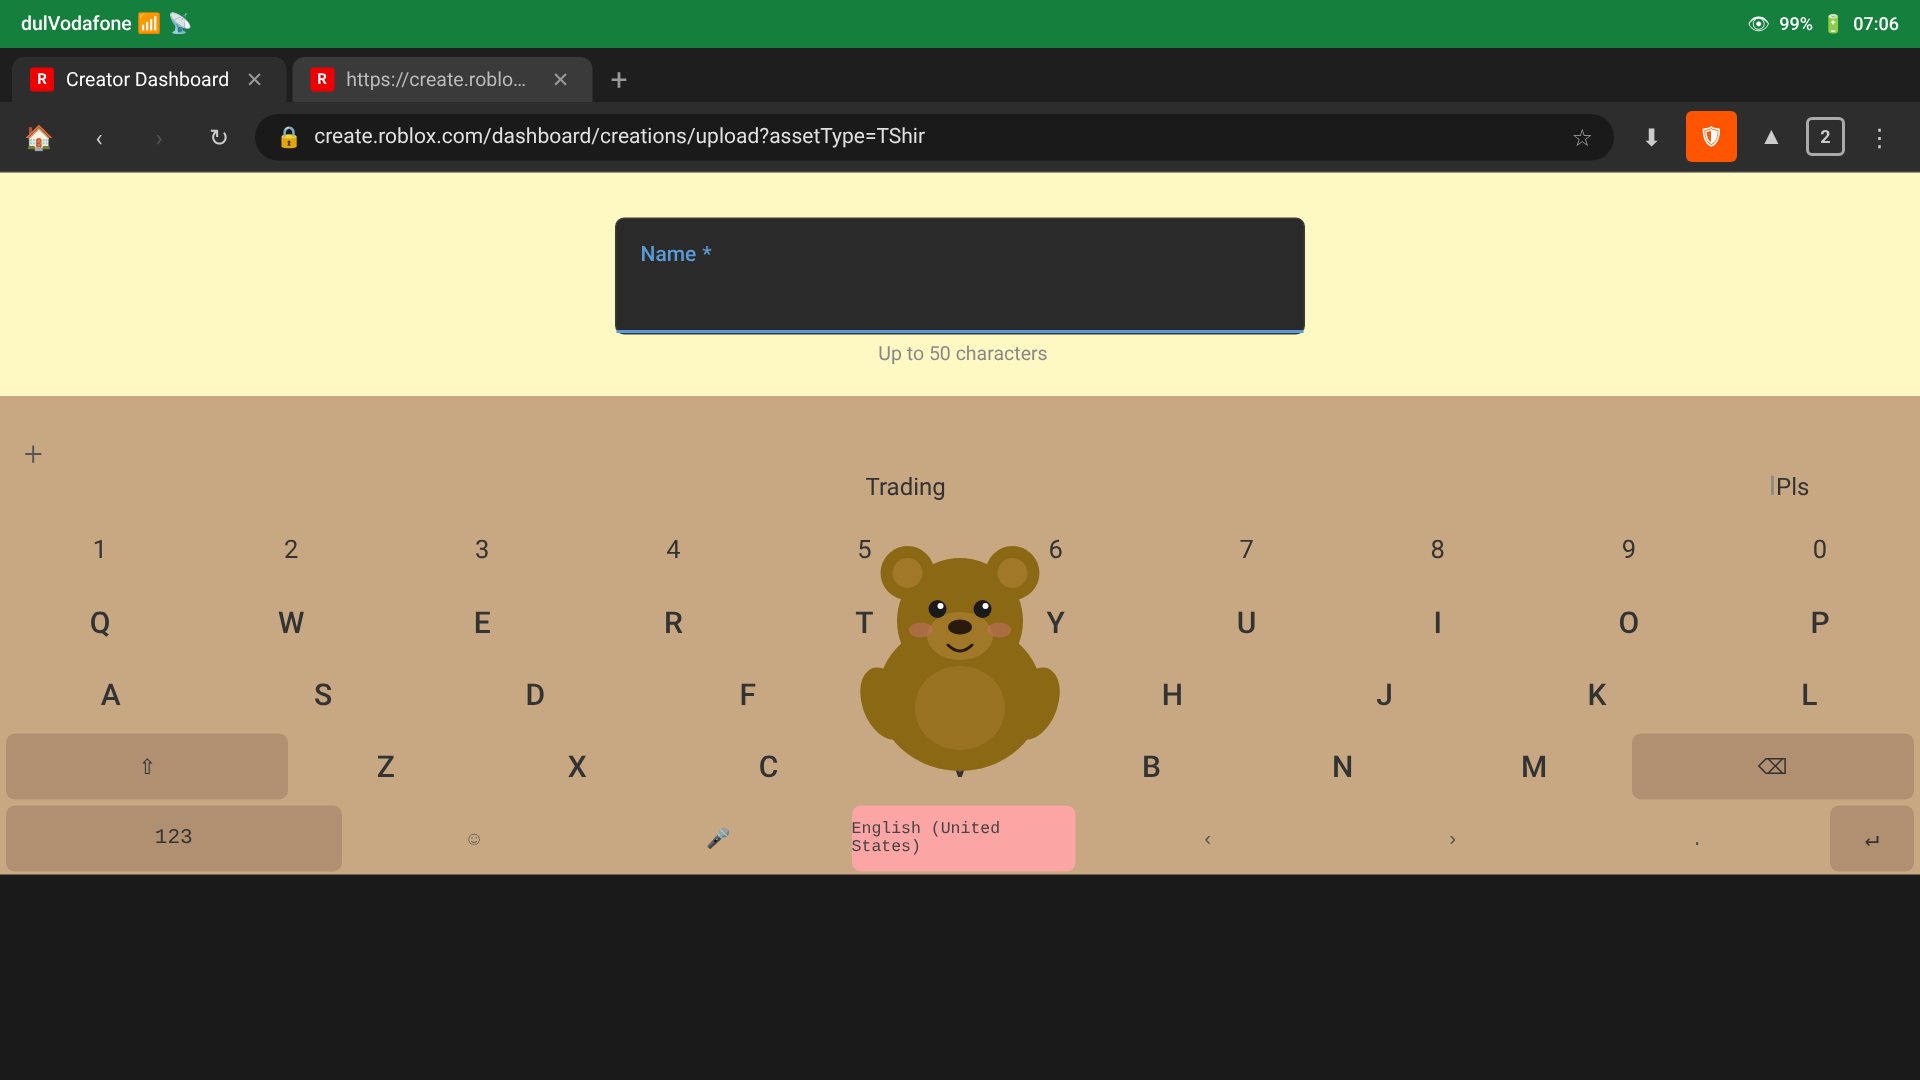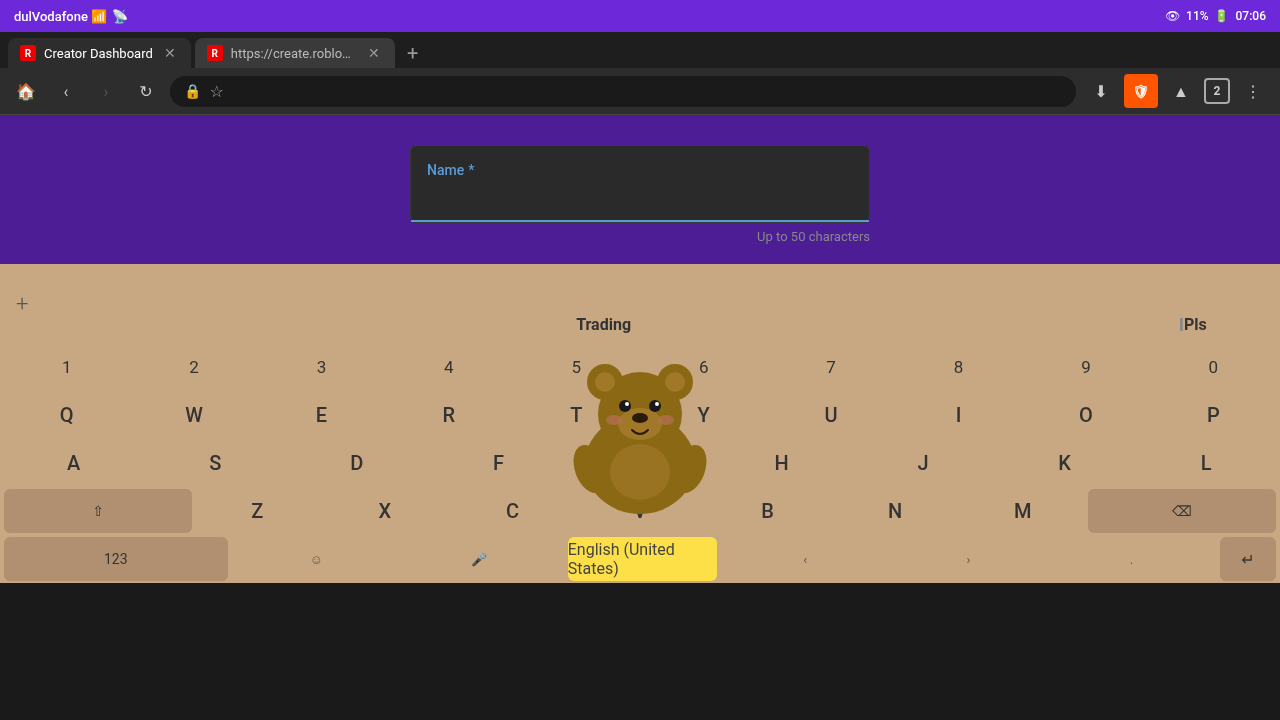--- a/index.html
+++ b/index.html
@@ -6,21 +6,21 @@
     body {
       width: 1280px;
       height: 720px;
       overflow: hidden;
       font-family: -apple-system, BlinkMacSystemFont, 'Segoe UI', Roboto, sans-serif;
       background: #1a1a1a;
     }
 
     
     .status-bar {
-      background: #6d28d9;
+      background: #15803d;
       color: #fff;
       display: flex;
       justify-content: space-between;
       align-items: center;
       padding: 4px 14px;
       height: 32px;
       font-size: 13px;
       font-weight: 500;
     }
     .status-left {
@@ -184,21 +184,21 @@
       font-weight: bold;
       width: 26px;
       height: 26px;
       display: flex;
       align-items: center;
       justify-content: center;
     }
 
     
     .main-content {
-      background: #4c1d95;
+      background: #fef9c3;
       padding: 30px 40px 20px 40px;
     }
 
     
     .form-field {
       background: #2a2a2a;
       border-radius: 6px;
       padding: 16px 16px 0 16px;
       width: 460px;
       margin: 0 auto;
@@ -251,21 +251,21 @@
     }
     .kb-plus-btn {
       color: #555;
       font-size: 22px;
       font-weight: 300;
       cursor: pointer;
     }
     .kb-prediction {
       color: #333;
       font-size: 16px;
-      font-weight: 700;
+      font-weight: 400;
       margin-top: 42px;
     }
     .kb-prediction-center { flex: 1; text-align: center; }
     .kb-prediction-right { text-align: left; min-width: 80px; }
 
     
     .kb-row {
       display: flex;
       justify-content: center;
       gap: 2px;
@@ -313,41 +313,42 @@
       top: 60px;
       z-index: 10;
       pointer-events: none;
     }
 
     .bottom-row-keys {
       display: flex;
       align-items: center;
       padding: 2px 4px;
       gap: 14px;
+      font-family: Liberation Mono, monospace;
     }
     .kb-123 {
       min-width: 56px;
       font-size: 15px;
     }
     .kb-emoji {
       min-width: 44px;
     }
     .kb-mic {
       min-width: 44px;
     }
     .kb-space {
       flex: 1;
-      background: #fde047;
+      background: #fca5a5;
       border-radius: 6px;
       height: 44px;
       display: flex;
       align-items: center;
       justify-content: center;
       color: #444;
-      font-size: 16px;
+      font-size: 11px;
     }
     .kb-chevron-l, .kb-chevron-r {
       min-width: 36px;
     }
     .kb-period {
       min-width: 44px;
     }
     .kb-return {
       background: #b09070;
       min-width: 56px;
@@ -355,38 +356,38 @@
       height: 44px;
       display: flex;
       align-items: center;
       justify-content: center;
       color: #333;
     }
 
     .hint-below-field {
       color: #888;
       font-size: 13px;
-      text-align: right;
+      text-align: center;
       width: 460px;
       margin: 6px auto 0 auto;
       padding-left: 4px;
     }
   </style>
 </head>
 <body>
 
 <div class="status-bar">
   <div class="status-left">
     <span>dulVodafone</span>
     <span>📶</span>
     <span>📡</span>
   </div>
   <div class="status-right">
     <span>👁</span>
-    <span>11%</span>
+    <span>99%</span>
     <span>🔋</span>
     <span>07:06</span>
   </div>
 </div>
 
 <div class="browser-chrome">
 
   <div class="tab-bar">
 
     <div class="tab active">
@@ -405,20 +406,21 @@
   </div>
 
   <div class="address-bar">
     <div class="nav-btn">🏠</div>
     <div class="nav-btn">‹</div>
     <div class="nav-btn disabled">›</div>
     <div class="nav-btn">↻</div>
 
     <div class="url-bar">
       <span class="url-lock">🔒</span>
+      <span class="url-text">create.roblox.com/dashboard/creations/upload?assetType=TShir</span>
       <span class="url-bookmark">☆</span>
     </div>
 
     <div class="browser-actions">
       <div class="browser-action-btn">⬇</div>
       <div class="browser-action-btn brave-btn">🛡</div>
       <div class="browser-action-btn">▲</div>
       <div class="tabs-count">2</div>
       <div class="browser-action-btn">⋮</div>
     </div>

